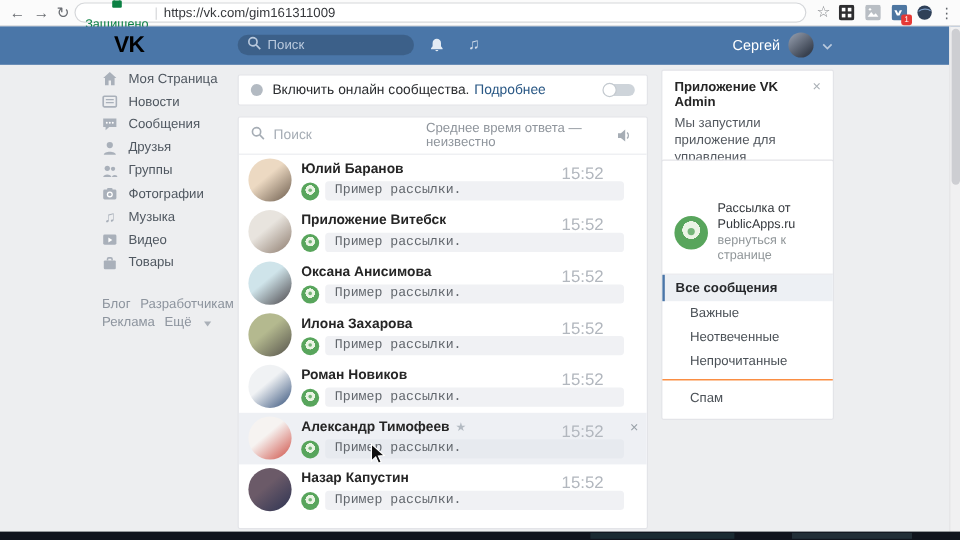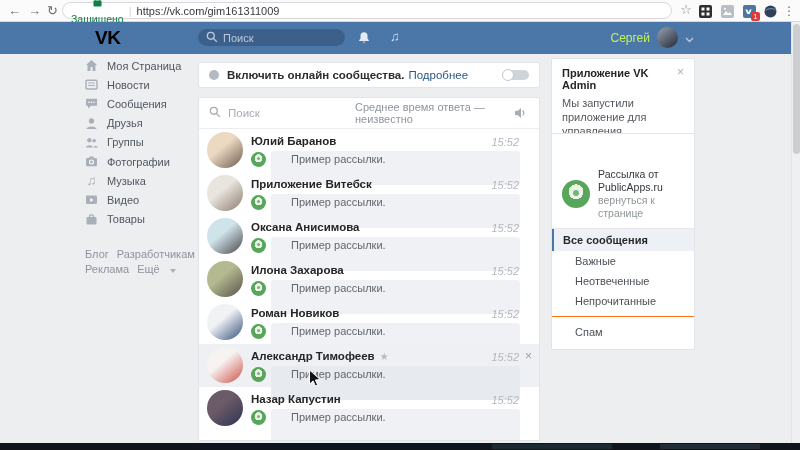--- a/index.html
+++ b/index.html
@@ -20,21 +20,21 @@
   .menu-dots { position:absolute; right:5px; top:2px; font-size:12px; color:#5f6368; line-height:18px; }
 
   
   .vk-header { position:absolute; left:0; top:22px; width:800px; height:32px; background:var(--header_blue,#4a76a8); }
   .vk-logo { position:absolute; left:95px; top:5px; color:#000000; font-size:19px; font-weight:bold; letter-spacing:-.5px; cursor:pointer; }
   .hdr-search { position:absolute; left:198px; top:7px; width:147px; height:17px; background:rgba(0,0,0,.18); border-radius:9px; display:flex; align-items:center; padding:0 8px; gap:5px; color:#b9c9dd; }
   .hdr-search input { background:transparent; border:none; outline:none; color:#e8eef5; font-size:11px; width:100px; font-family:inherit; }
   .hdr-search input::placeholder { color:#b9c9dd; }
   .hdr-ico { position:absolute; top:9px; color:#cfdbea; }
   .user-block { position:absolute; right:106px; top:5px; display:flex; align-items:center; gap:7px; cursor:pointer; }
-  .user-name { color:#bef264; font-size:12px; }
+  .user-name { color:#ffffff; font-size:12px; }
   .user-avatar { width:21px; height:21px; border-radius:50%; background:linear-gradient(140deg,#9aa3b3 0%,#39414f 80%); }
 
   
   .scrollbar { position:absolute; right:0; top:22px; width:9px; height:421px; background:#f0f0f1; border-left:1px solid #e4e4e6; }
   .scroll-thumb { position:absolute; left:1px; top:2px; width:7px; height:130px; background:#cdced2; border-radius:4px; }
 
   
   .sidebar { position:absolute; left:85px; top:56px; width:112px; }
   .s-item { height:19.2px; display:flex; align-items:center; gap:9px; cursor:pointer;text-align:center; }
   .s-icon { width:13px; height:13px; color:#a9b0ba; flex:0 0 13px; display:flex; align-items:center; justify-content:center; font-size:12px; }
@@ -42,47 +42,47 @@
   .s-label { font-size:11px; color:#4f5760; white-space:nowrap; }
   .s-badge { margin-left:auto; margin-right:2px; background:#e9eaee; color:#7b828c; font-size:10px; line-height:13px; padding:0 4px; border-radius:2px; }
   .s-badge:empty { display:none; }
   .side-footer { position:absolute; left:85px; top:247px; width:125px; font-size:11px; color:#8d949e; line-height:15px; }
   .side-footer a { color:#8d949e; text-decoration:none; margin-right:8px; cursor:pointer; white-space:nowrap; }
   .caret-down { display:inline-block; width:0; height:0; border-left:3px solid transparent; border-right:3px solid transparent; border-top:4px solid #aab0b8; margin-left:2px; }
 
   
   .banner-card { position:absolute; left:198px; top:62px; width:342px; height:26px; background:#fff; border:1px solid #e3e4e8; border-radius:2px; display:flex; align-items:center; padding:0 10px; }
   .online-dot { width:10px; height:10px; border-radius:50%; background:#b3bac2; margin-right:8px; }
-  .banner-text { font-size:11.5px; font-weight:bold; color:#2b2d30; }
+  .banner-text { font-size:11.5px; font-weight:normal; color:#2b2d30; }
   .banner-link { font-size:11.5px; color:var(--link_blue,#2a5885); margin-left:4px; cursor:pointer; }
   .toggle { margin-left:auto; position:relative; width:27px; height:12px; cursor:pointer; }
   .toggle-track { position:absolute; left:2px; top:1px; width:25px; height:10px; border-radius:5px; background:#ced4da; }
   .toggle-knob { position:absolute; left:0; top:0; width:12px; height:12px; border-radius:50%; background:#fff; border:1px solid #c3c9cf; }
 
   .messages-card { position:absolute; left:198px; top:97px; width:342px; height:344px; background:#fff; border:1px solid #e3e4e8; border-radius:2px; overflow:hidden; }
   .msg-header { height:31px; border-bottom:1px solid #ebedf0; display:flex; align-items:center; padding:0 12px 0 10px; gap:7px; color:#a6adb5; }
   .msg-header input { border:none; outline:none; background:transparent; font-size:11.5px; width:120px; font-family:inherit; color:#444; }
   .msg-header input::placeholder { color:#a6adb5; }
   .avg-time { margin-left:auto; font-size:11px; color:#8f959c; }
   .sound-ico { color:#a6adb5; cursor:pointer; display:flex; }
 
   .msg-list { position:relative; }
   .conv-row { position:relative; height:43px; cursor:pointer; }
   .conv-row.hovered { background:var(--hover_bg,#eef0f4); }
   .conv-avatar { position:absolute; left:8px; top:3px; width:36px; height:36px; border-radius:50%; }
   .conv-name { position:absolute; left:52px; top:6px; font-size:11.5px; font-weight:bold; color:#252525; white-space:nowrap; }
   .fav-star { display:none; color:#b3bac2; font-size:10px; margin-left:5px; font-weight:normal; }
   .fav-star.shown { display:inline; }
-  .conv-time { position:absolute; right:20px; top:7px; font-size:11px; color:#b2b7be;font-style:italic; }
+  .conv-time { position:absolute; right:36px; top:7px; font-size:14px; color:#b2b7be; }
   .conv-close { display:none; position:absolute; right:7px; top:5px; font-size:12px; color:#99a1a8; cursor:pointer; }
   .conv-close.shown { display:block; }
   .mini-green, .green-avatar { border-radius:50%; background:radial-gradient(circle at 50% 42%, #eaf4e4 0 34%, var(--green_icon,#58a55c) 35% 100%); position:relative; }
   .mini-green::after, .green-avatar::after { content:""; position:absolute; left:38%; top:34%; width:22%; height:22%; border-radius:50%; background:var(--green_icon,#58a55c); opacity:.8; }
   .conv-mini { position:absolute; left:52px; top:23px; width:15px; height:15px; }
-  .conv-bubble { position:absolute; left:72px; right:19px; top:22px; height:34px; background:var(--bubble_bg,#f0f1f4); border-radius:3px; font-size:11px; color:#62676d; line-height:16px; padding-left:20px; white-space:nowrap; overflow:hidden; }
+  .conv-bubble { position:absolute; left:72px; right:19px; top:22px; height:16px; background:var(--bubble_bg,#f0f1f4); border-radius:3px; font-size:11px; color:#62676d; line-height:16px; padding-left:8px; white-space:nowrap; overflow:hidden;font-family:Liberation Mono, monospace; }
   .conv-row.hovered .conv-bubble { background:#e7eaef; }
 
   
   .mouse-cursor { position:absolute; left:308px; top:369px; width:13px; height:19px; z-index:50; pointer-events:none; }
 
   
   .right-card { position:absolute; left:551px; width:144px; background:#fff; border:1px solid #e3e4e8; border-radius:2px; }
   .vkadmin-card { top:58px; padding:8px 10px 9px; }
   .rc-title-row { display:flex; align-items:flex-start; }
   .rc-title { font-size:11px; font-weight:bold; color:#252525; }

